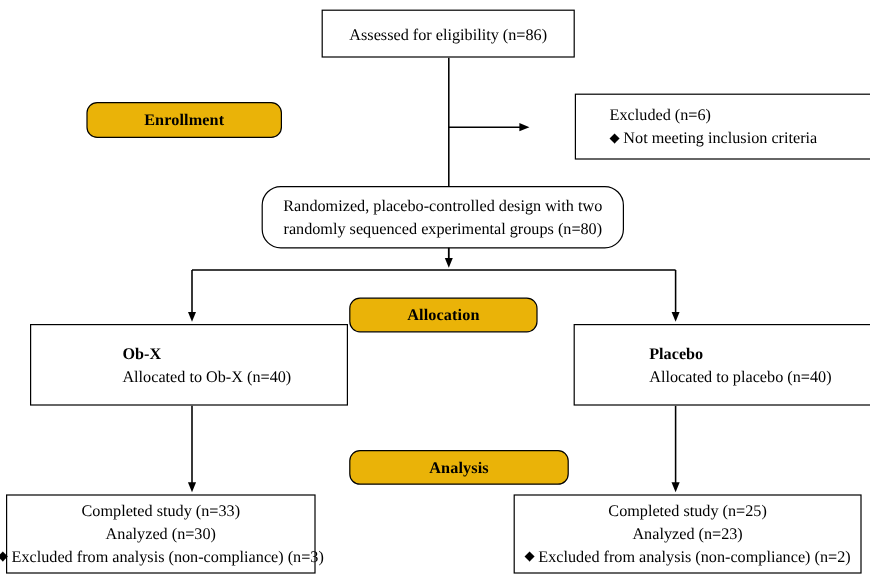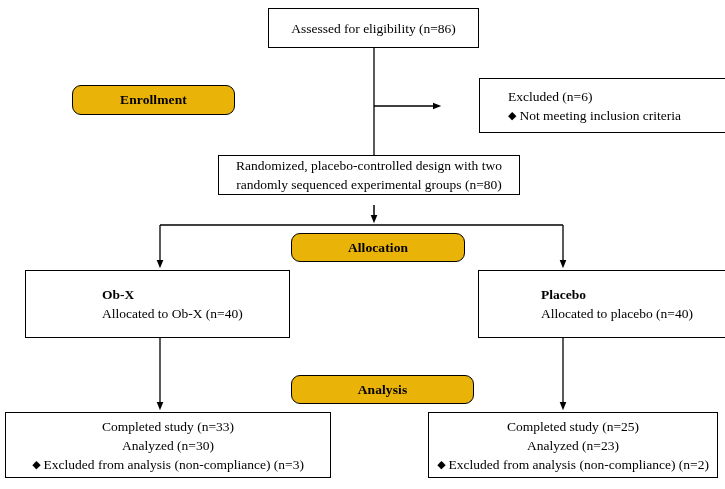--- a/index.html
+++ b/index.html
@@ -108,44 +108,44 @@
     <span>Enrollment</span>
   </div>
 
   <div class="box excl-pad" style="left:443px; top:78px; width:256px; height:55px;margin-left:36px;">
     <div class="line-text">Excluded (n=6)</div>
     <div class="line-text">
       <span class="diamond">◆</span><span>Not meeting inclusion criteria</span>
     </div>
   </div>
 
-  <div class="box center-box" style="left:218px; top:155px; width:302px; height:40px;">
+  <div class="box center-box" style="left:218px; top:155px; width:302px; height:52px;border-radius:16px;">
     <div class="line-text">Randomized, placebo-controlled design with two</div>
     <div class="line-text">randomly sequenced experimental groups (n=80)</div>
   </div>
 
-  <div class="rounded-label" style="left:291px; top:233px; width:174px; height:29px;">
+  <div class="rounded-label" style="left:291px; top:248px; width:157px; height:29px;">
     <span>Allocation</span>
   </div>
 
   <div class="box indent-box" style="left:25px; top:270px; width:265px; height:68px;">
     <div class="line-text bold">Ob-X</div>
     <div class="line-text">Allocated to Ob-X (n=40)</div>
   </div>
 
   <div class="box indent-box-right" style="left:450px; top:270px; width:268px; height:68px;">
     <div class="line-text bold">Placebo</div>
     <div class="line-text">Allocated to placebo (n=40)</div>
   </div>
 
   <div class="rounded-label" style="left:291px; top:375px; width:183px; height:29px;">
     <span>Analysis</span>
   </div>
 
-  <div class="box center-box" style="left:5px; top:412px; width:326px; height:66px;">
+  <div class="box center-box" style="left:5px; top:412px; width:258px; height:66px;">
     <div class="line-text">Completed study (n=33)</div>
     <div class="line-text">Analyzed (n=30)</div>
     <div class="line-text">
       <span class="diamond">◆</span><span>Excluded from analysis (non-compliance) (n=3)</span>
     </div>
   </div>
 
   <div class="box center-box" style="left:428px; top:412px; width:290px; height:66px;">
     <div class="line-text">Completed study (n=25)</div>
     <div class="line-text">Analyzed (n=23)</div>

